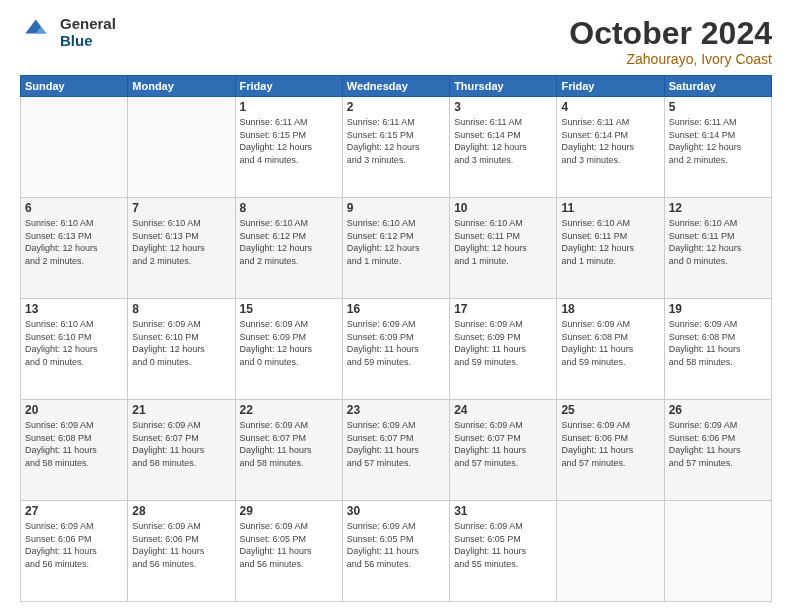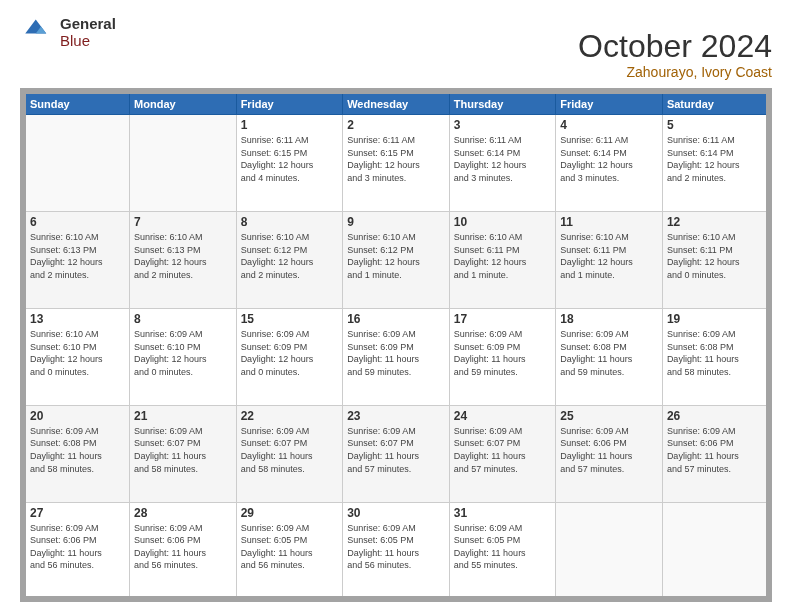--- a/index.html
+++ b/index.html
@@ -33,44 +33,43 @@
       flex-direction: column;
       line-height: 1.1;
     }
     .logo-general {
       font-size: 15px;
       font-weight: bold;
       color: #333;
     }
     .logo-blue {
       font-size: 15px;
-      font-weight: normal;
-      color: #7f1d1d;
+      font-weight: bold;
+      color: #0c4a6e;
     }
     .logo-icon {
       width: 28px;
       height: 28px;
     }
     .title-block {
       text-align: right;
     }
     .month-title {
       font-size: 32px;
-      font-weight: normal;
+      font-weight: bold;
       color: #333;
       line-height: 1.1;
-      margin-top: 13px;
     }
     .subtitle {
       font-size: 14px;
       color: #a16207;
     }
     .calendar {
       flex: 1;
-      border: 6px solid #a3a3a3;
+      border: 1px solid #a3a3a3;
       border-collapse: collapse;
       width: 100%;
       table-layout: fixed;
     }
     .calendar th {
       background: #2e6db4;
       color: #fff;
       font-size: 11px;
       font-weight: bold;
       padding: 4px 4px;

